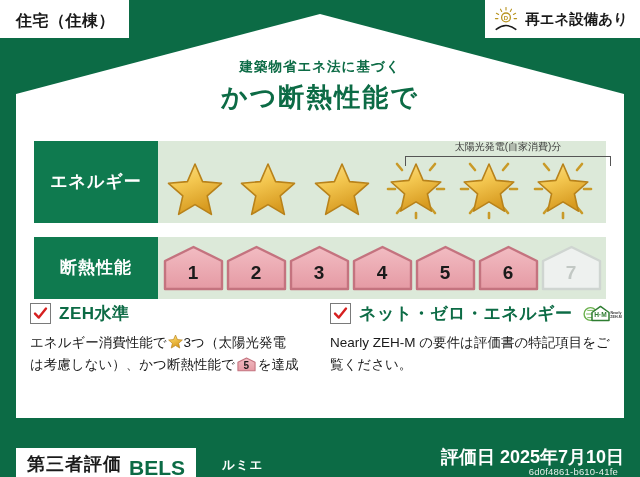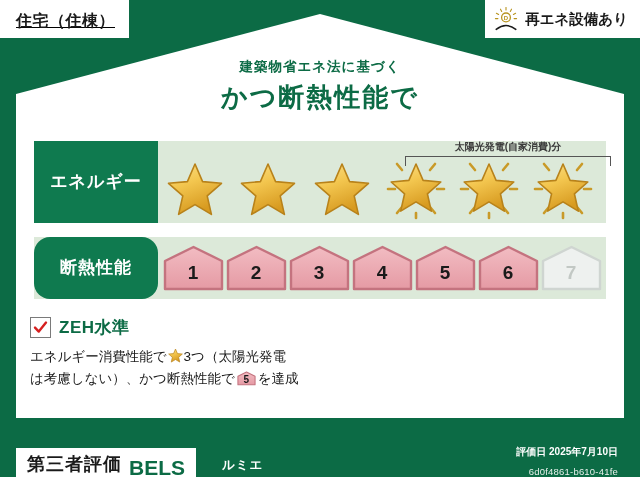--- a/index.html
+++ b/index.html
@@ -23,21 +23,21 @@
 
   
   .corner-chip{
     position:absolute;top:0;
     background:#ffffff;
     display:flex;align-items:center;
     box-sizing:border-box;
     z-index:6;
   }
   #chip-type{
-    left:0;height:38px;padding:5px 14px 0 16px;text-decoration:underline;
+    left:0;height:38px;padding:5px 14px 0 16px;
   }
   #chip-type .chip-text{
     font-size:16px;font-weight:700;color:#1a1a1a;letter-spacing:.5px;
     white-space:nowrap;
   }
   #chip-renew{
     right:0;height:38px;padding:0 12px 0 8px;gap:6px;
   }
   #chip-renew .chip-text{
     font-size:14.5px;font-weight:700;color:#1a1a1a;white-space:nowrap;
@@ -67,31 +67,31 @@
   #row-energy{top:141px;height:82px;}
   #row-insul{top:237px;height:62px;}
 
   .row-label{
     flex:0 0 124px;
     background:#0f7a4f;
     color:#ffffff;
     display:flex;flex-direction:column;align-items:center;justify-content:center;
     font-size:17px;font-weight:700;line-height:1.25;letter-spacing:1px;
   }
-  #row-insul .row-label{font-size:17px;border-radius:16px;}
+  #row-insul .row-label{font-size:17px;}
   .row-body{flex:1 1 auto;position:relative;}
 
   
   #solar-annot{
     position:absolute;left:243px;top:0;width:214px;height:30px;z-index:7;
     pointer-events:none;
   }
   #solar-annot-text{
     position:absolute;left:0;right:0;top:-1px;text-align:center;
-    font-size:10px;font-weight:700;color:#3a3a3a;white-space:nowrap;
+    font-size:10px;font-weight:400;color:#3a3a3a;white-space:nowrap;
   }
   #solar-bracket{
     position:absolute;left:4px;right:4px;top:15px;height:9px;
     border:1.6px solid #555;border-bottom:none;
   }
 
   
   #stars-wrap{
     position:absolute;left:0;top:16px;right:6px;height:64px;
     display:flex;align-items:center;justify-content:space-around;
@@ -114,21 +114,21 @@
   .grade-house svg{position:absolute;left:0;top:0;width:100%;height:100%;}
   .grade-num{
     position:relative;z-index:2;
     font-size:19px;font-weight:700;line-height:1;
     padding-bottom:9px;color:#1a1a1a;
   }
   .grade-house.off .grade-num{color:#c2c8c4;}
 
   
   .criteria{
-    position:absolute;top:316px;width:292px;z-index:5;
+    position:absolute;top:302px;width:292px;z-index:5;
   }
   #criteria-left{left:30px;}
   #criteria-right{left:330px;}
 
   .crit-head{display:flex;align-items:center;gap:8px;margin-bottom:7px;}
   .check-box{
     width:19px;height:19px;border:1.4px solid #7a7a7a;background:#fff;
     display:flex;align-items:center;justify-content:center;flex:0 0 auto;
   }
   .check-box svg{width:15px;height:15px;display:block;}
@@ -158,22 +158,22 @@
     position:absolute;left:16px;top:12px;height:32px;
     background:#ffffff;display:flex;align-items:center;padding:0 11px;
   }
   #bels-label{font-size:18px;font-weight:700;color:#1a1a1a;letter-spacing:1px;}
   #bels-mark{font-size:21px;font-weight:700;color:#0c6b45;letter-spacing:0px;margin-left:7px;margin-top:8px;}
   #builder-name{
     position:absolute;left:222px;top:21px;
     font-size:12.5px;font-weight:700;color:#ffffff;letter-spacing:1px;
   }
   #eval-date{
-    position:absolute;right:22px;top:9px;
-    font-size:10px;font-weight:700;color:#ffffff;white-space:nowrap;
+    position:absolute;right:16px;top:9px;
+    font-size:18px;font-weight:700;color:#ffffff;white-space:nowrap;
   }
   #eval-id{
     position:absolute;right:22px;top:30px;
     font-size:9.5px;color:#e6f0ea;white-space:nowrap;letter-spacing:.2px;
   }
 </style>
 </head>
 <body>
 
 <div id="label-root">
@@ -369,20 +369,39 @@
     </div>
     <div class="crit-body">
       <span>エネルギー消費性能で</span><svg class="inline-star" viewBox="0 0 58 56">
           <path d="M29 3 L36.6 20.6 L55.5 22.3 L41.2 34.9 L45.4 53.4 L29 43.6 L12.6 53.4 L16.8 34.9 L2.5 22.3 L21.4 20.6 Z" fill="url(#gA)" stroke="#b8821a" stroke-width="2.6" stroke-linejoin="round"></path>
         </svg><span>3つ（太陽光発電</span><br><span>は考慮しない）、かつ断熱性能で</span><span class="inline-grade"><svg viewBox="0 0 61 46">
             <path d="M3 16 L30.5 2 L58 16 L58 43 L3 43 Z" fill="url(#pk)" stroke="#c4737f" stroke-width="3.4" stroke-linejoin="round"></path>
           </svg><span>5</span></span><span>を達成</span>
     </div>
   </div>
 
+  <div id="criteria-right" class="criteria">
+    <div class="crit-head">
+      <span class="check-box">
+        <svg viewBox="0 0 15 15">
+          <path d="M2 7.6 L5.8 11.6 L13 2.6" fill="none" stroke="#d62020" stroke-width="2.4" stroke-linecap="round" stroke-linejoin="round"></path>
+        </svg>
+      </span>
+      <span class="crit-title">ネット・ゼロ・エネルギー</span>
+      <svg id="zehm-logo" viewBox="0 0 40 22">
+        <circle cx="7.5" cy="11" r="6.4" fill="none" stroke="#6ab04c" stroke-width="1.4"></circle>
+        <path d="M3.2 11 h8.6 M4.3 7.4 h6.4 M4.3 14.6 h6.4" stroke="#6ab04c" stroke-width="0.9" fill="none"></path>
+        <path d="M9 17.5 L9 9.5 L17.5 3.4 L26 9.5 L26 17.5 Z" fill="#ffffff" stroke="#2e7d32" stroke-width="1.5" stroke-linejoin="round"></path>
+        <text x="17.5" y="14.4" text-anchor="middle" font-family="'Liberation Sans',sans-serif" font-size="6.6" font-weight="700" fill="#2e7d32">H·M</text>
+        <text x="33" y="10.6" text-anchor="middle" font-family="'Liberation Sans',sans-serif" font-size="3.6" font-weight="700" fill="#3a3a3a">Nearly</text>
+        <text x="33" y="14.8" text-anchor="middle" font-family="'Liberation Sans',sans-serif" font-size="3.6" font-weight="700" fill="#3a3a3a">ZEH-M</text>
+      </svg>
+    </div>
+    <div class="crit-body">Nearly ZEH-M の要件は評価書の特記項目をご覧ください。</div>
+  </div>
 
   <div id="footer">
     <div id="bels-chip">
       <span id="bels-label">第三者評価</span>
       <span id="bels-mark">BELS</span>
     </div>
     <div id="builder-name">ルミエ</div>
     <div id="eval-date">評価日 2025年7月10日</div>
     <div id="eval-id">6d0f4861-b610-41fe</div>
   </div>

